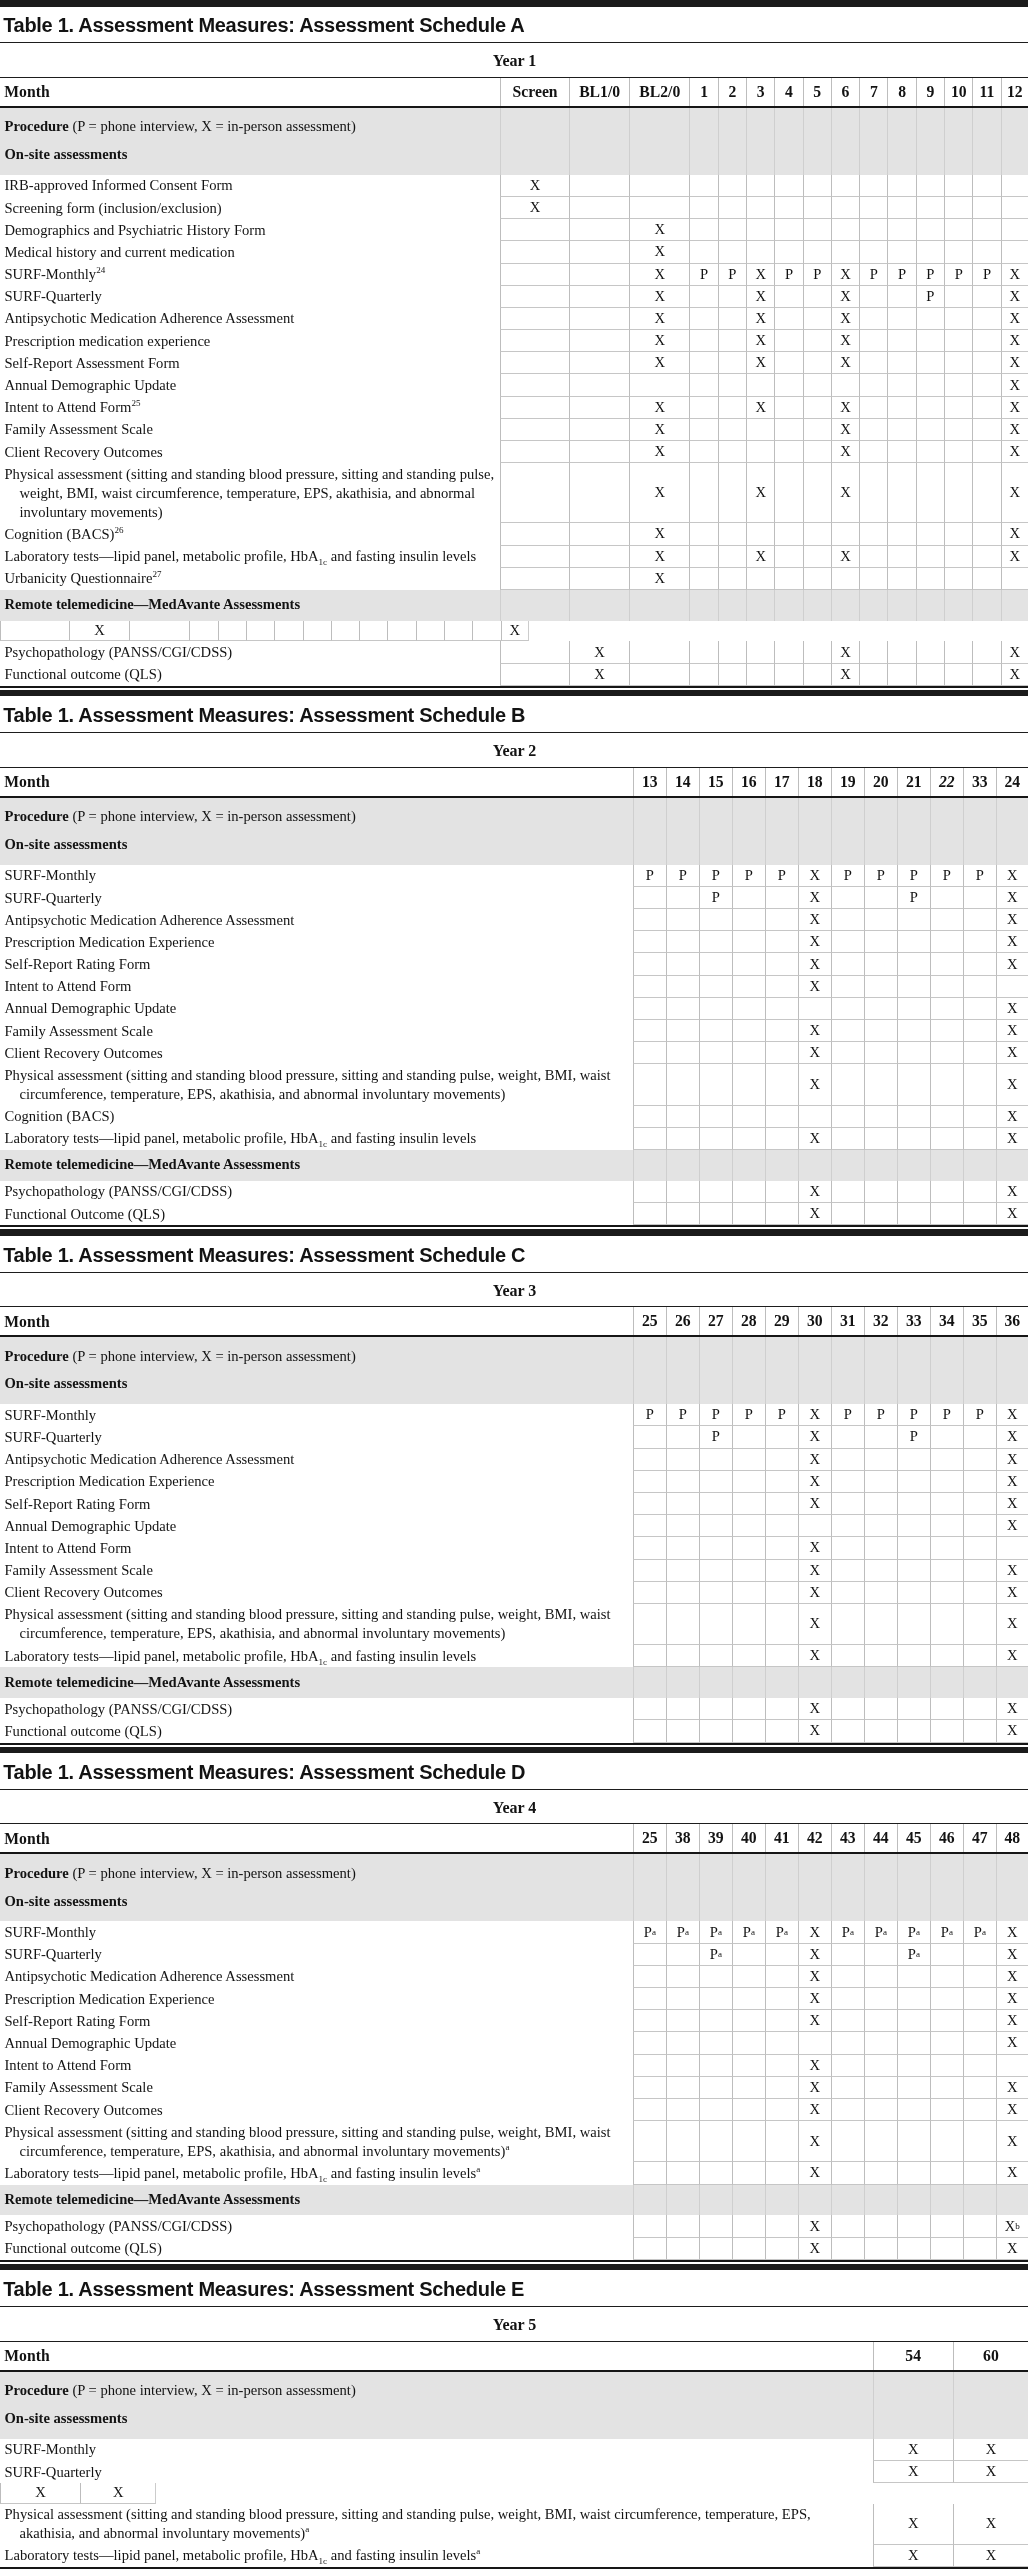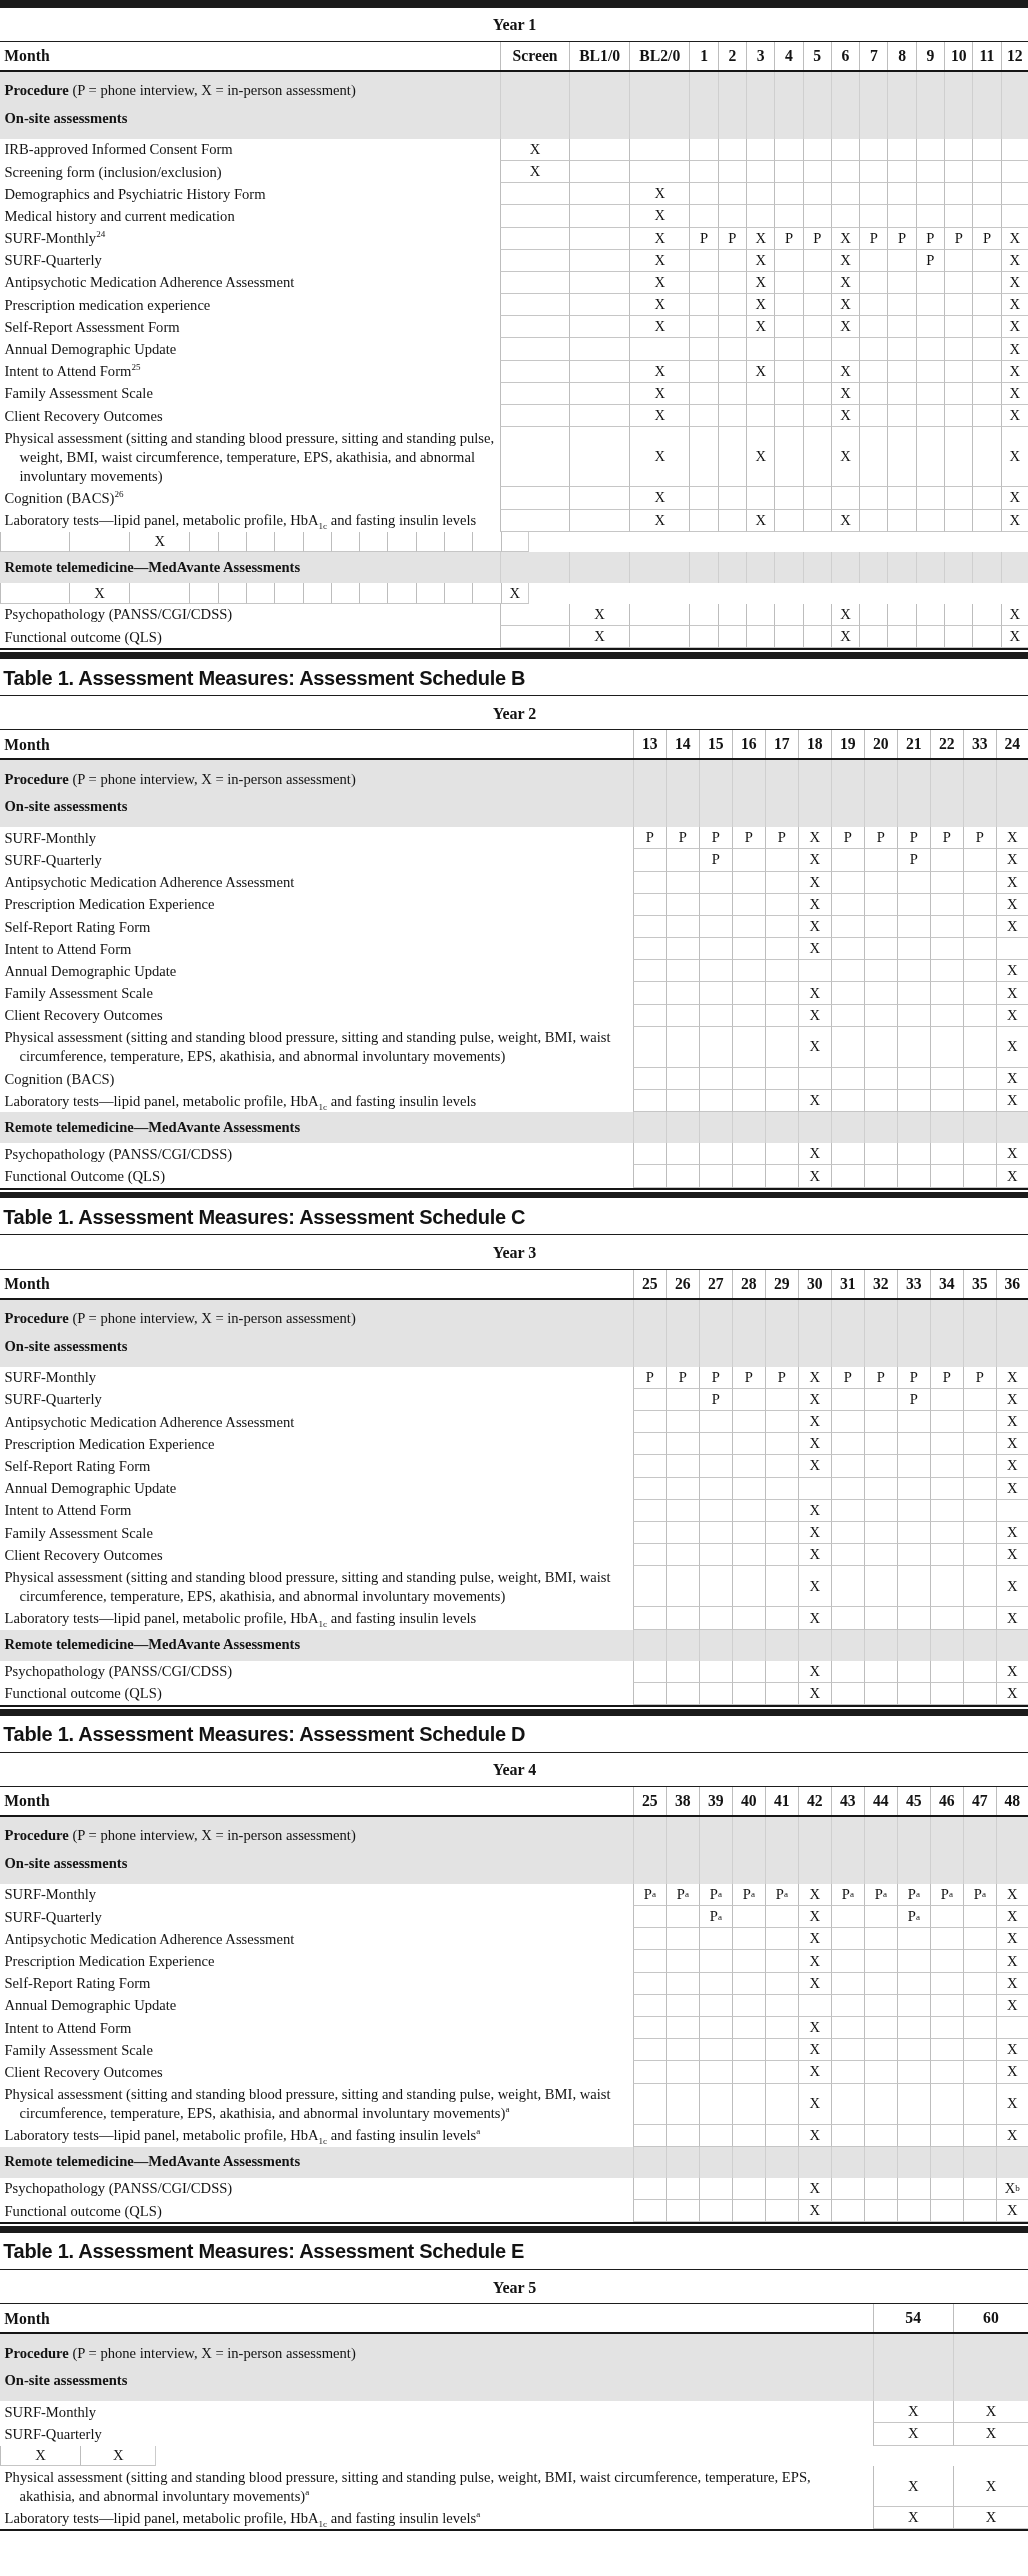--- a/index.html
+++ b/index.html
@@ -72,20 +72,21 @@
 
   sup{font-size:62%;line-height:0;}
   sub{font-size:62%;line-height:0;}
 </style>
 </head>
 <body>
 
 <div class="page" id="page-root">
     <section class="sched">
       <div class="topbar"></div>
+      <h2 class="tbl-title">Table 1. Assessment Measures: Assessment Schedule A</h2>
       <div class="rule-under-title"></div>
       <div class="year-row">Year 1</div>
       <div class="grid">
         <div class="row mh">
           <div class="lbl" style="flex: 0 0 48.6%; max-width: 48.6%; text-indent: 0px; padding-left: 4.3px;">Month</div>
           <div class="cell" style="flex: 0 0 6.7%; max-width: 6.7%;">Screen</div>
           <div class="cell" style="flex: 0 0 5.85%; max-width: 5.85%;">BL1/0</div>
           <div class="cell" style="flex: 0 0 5.85%; max-width: 5.85%;">BL2/0</div>
           <div class="cell" style="flex: 0 0 2.75%; max-width: 2.75%;">1</div>
           <div class="cell" style="flex: 0 0 2.75%; max-width: 2.75%;">2</div>
@@ -435,20 +436,23 @@
           <div class="cell" style="flex: 0 0 2.75%; max-width: 2.75%;"></div>
           <div class="cell" style="flex: 0 0 2.75%; max-width: 2.75%;">X</div>
           <div class="cell" style="flex: 0 0 2.75%; max-width: 2.75%;"></div>
           <div class="cell" style="flex: 0 0 2.75%; max-width: 2.75%;"></div>
           <div class="cell" style="flex: 0 0 2.75%; max-width: 2.75%;"></div>
           <div class="cell" style="flex: 0 0 2.75%; max-width: 2.75%;"></div>
           <div class="cell" style="flex: 0 0 2.75%; max-width: 2.75%;"></div>
           <div class="cell" style="flex: 0 0 2.75%; max-width: 2.75%;">X</div>
         </div>
         <div class="row">
+          <div class="lbl" style="flex: 0 0 48.6%; max-width: 48.6%;">
+            <span class="line">Urbanicity Questionnaire<sup>27</sup></span>
+          </div>
           <div class="cell" style="flex: 0 0 6.7%; max-width: 6.7%;"></div>
           <div class="cell" style="flex: 0 0 5.85%; max-width: 5.85%;"></div>
           <div class="cell" style="flex: 0 0 5.85%; max-width: 5.85%;">X</div>
           <div class="cell" style="flex: 0 0 2.75%; max-width: 2.75%;"></div>
           <div class="cell" style="flex: 0 0 2.75%; max-width: 2.75%;"></div>
           <div class="cell" style="flex: 0 0 2.75%; max-width: 2.75%;"></div>
           <div class="cell" style="flex: 0 0 2.75%; max-width: 2.75%;"></div>
           <div class="cell" style="flex: 0 0 2.75%; max-width: 2.75%;"></div>
           <div class="cell" style="flex: 0 0 2.75%; max-width: 2.75%;"></div>
           <div class="cell" style="flex: 0 0 2.75%; max-width: 2.75%;"></div>
@@ -545,21 +549,21 @@
           <div class="lbl" style="flex: 0 0 61.5%; max-width: 61.5%; text-indent: 0px; padding-left: 4.3px;">Month</div>
           <div class="cell" style="flex: 0 0 3.2083%; max-width: 3.2083%;">13</div>
           <div class="cell" style="flex: 0 0 3.2083%; max-width: 3.2083%;">14</div>
           <div class="cell" style="flex: 0 0 3.2083%; max-width: 3.2083%;">15</div>
           <div class="cell" style="flex: 0 0 3.2083%; max-width: 3.2083%;">16</div>
           <div class="cell" style="flex: 0 0 3.2083%; max-width: 3.2083%;">17</div>
           <div class="cell" style="flex: 0 0 3.2083%; max-width: 3.2083%;">18</div>
           <div class="cell" style="flex: 0 0 3.2083%; max-width: 3.2083%;">19</div>
           <div class="cell" style="flex: 0 0 3.2083%; max-width: 3.2083%;">20</div>
           <div class="cell" style="flex: 0 0 3.2083%; max-width: 3.2083%;">21</div>
-          <div class="cell" style="flex: 0 0 3.2083%; max-width: 3.2083%;">22</div>
+          <div class="cell" style="flex: 0 0 3.2083%; max-width: 3.2083%; font-style: italic;">22</div>
           <div class="cell" style="flex: 0 0 3.2083%; max-width: 3.2083%;">33</div>
           <div class="cell" style="flex: 0 0 3.2083%; max-width: 3.2083%;">24</div>
         </div>
         <div class="row gray proc">
           <div class="lbl" style="flex: 0 0 61.5%; max-width: 61.5%;">
             <span class="line"><b>Procedure</b> (P = phone interview, X = in-person assessment)</span>
             <span class="line" style="font-weight: bold;">On-site assessments</span>
           </div>
           <div class="cell" style="flex: 0 0 3.2083%; max-width: 3.2083%;"></div>
           <div class="cell" style="flex: 0 0 3.2083%; max-width: 3.2083%;"></div>

